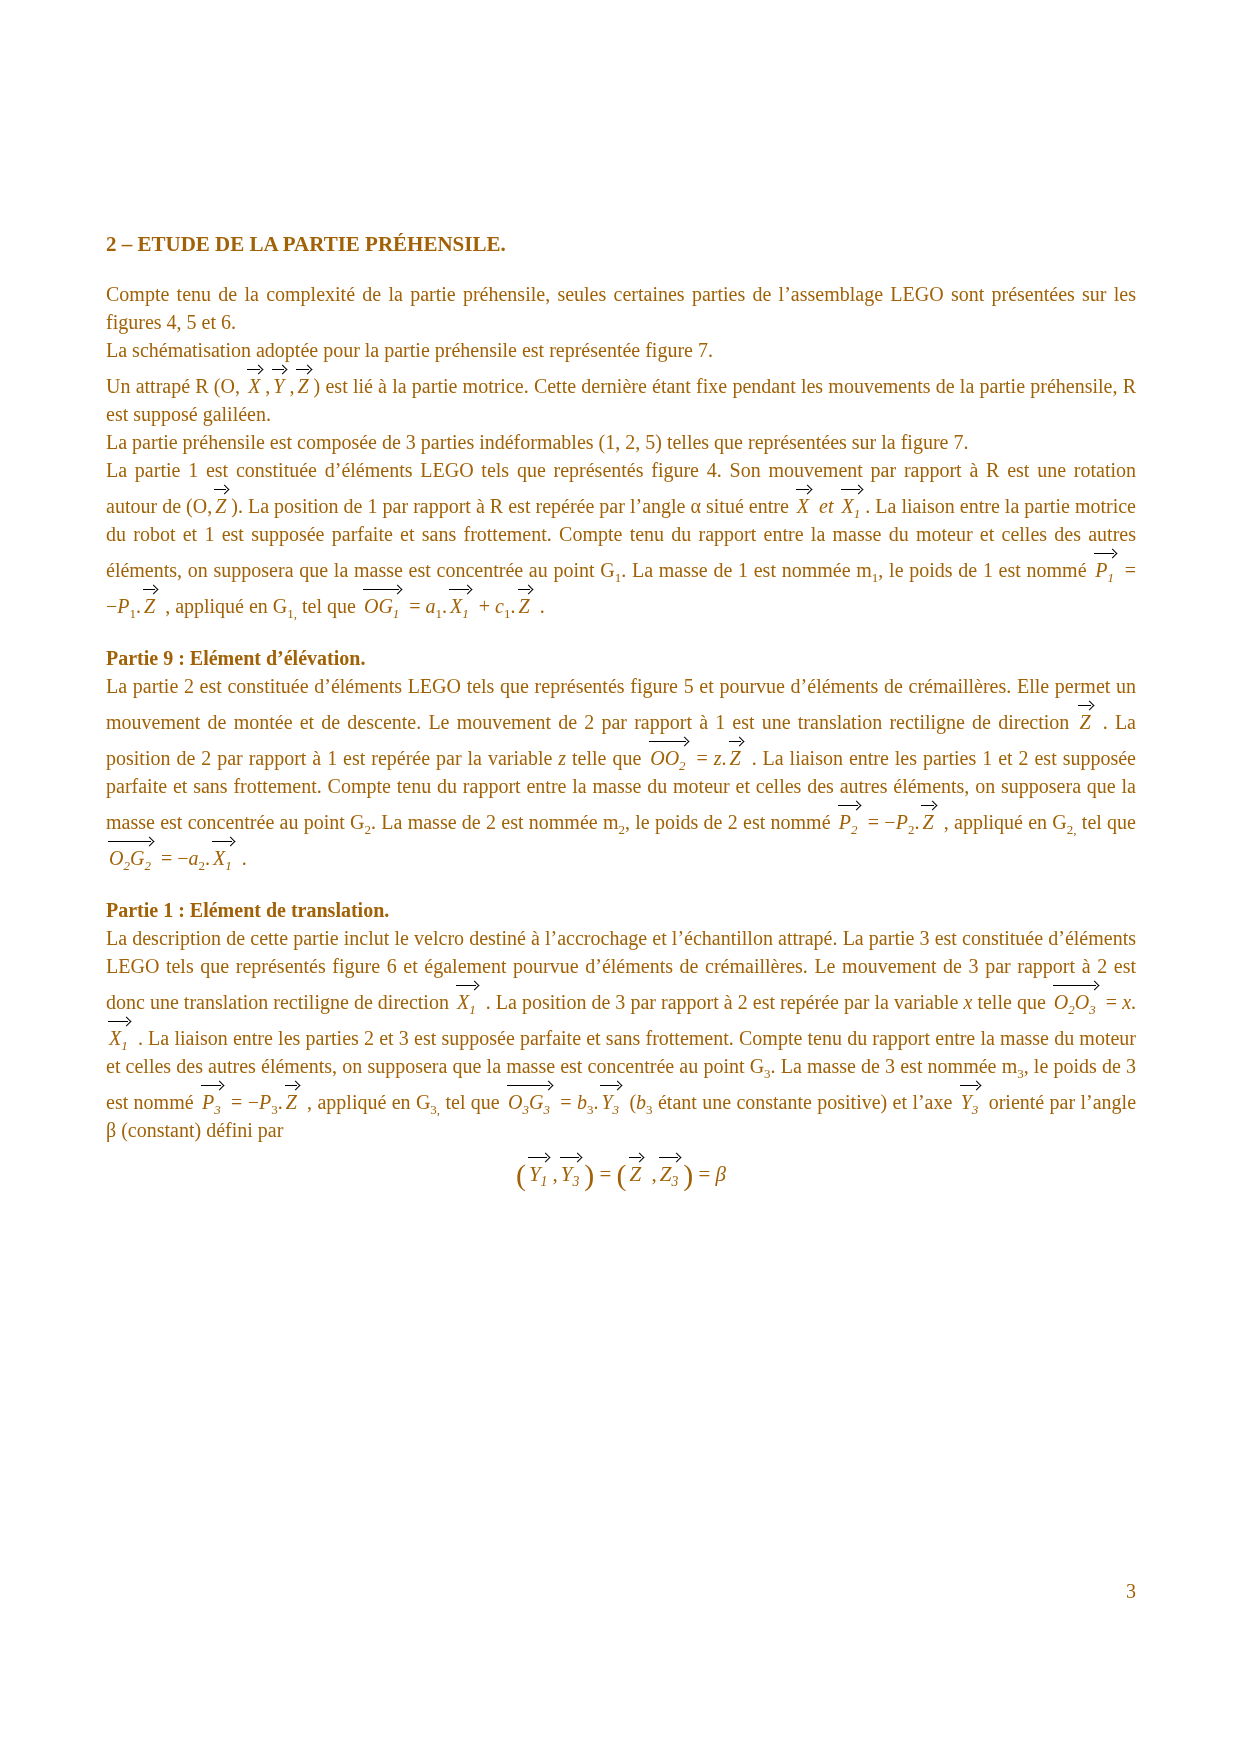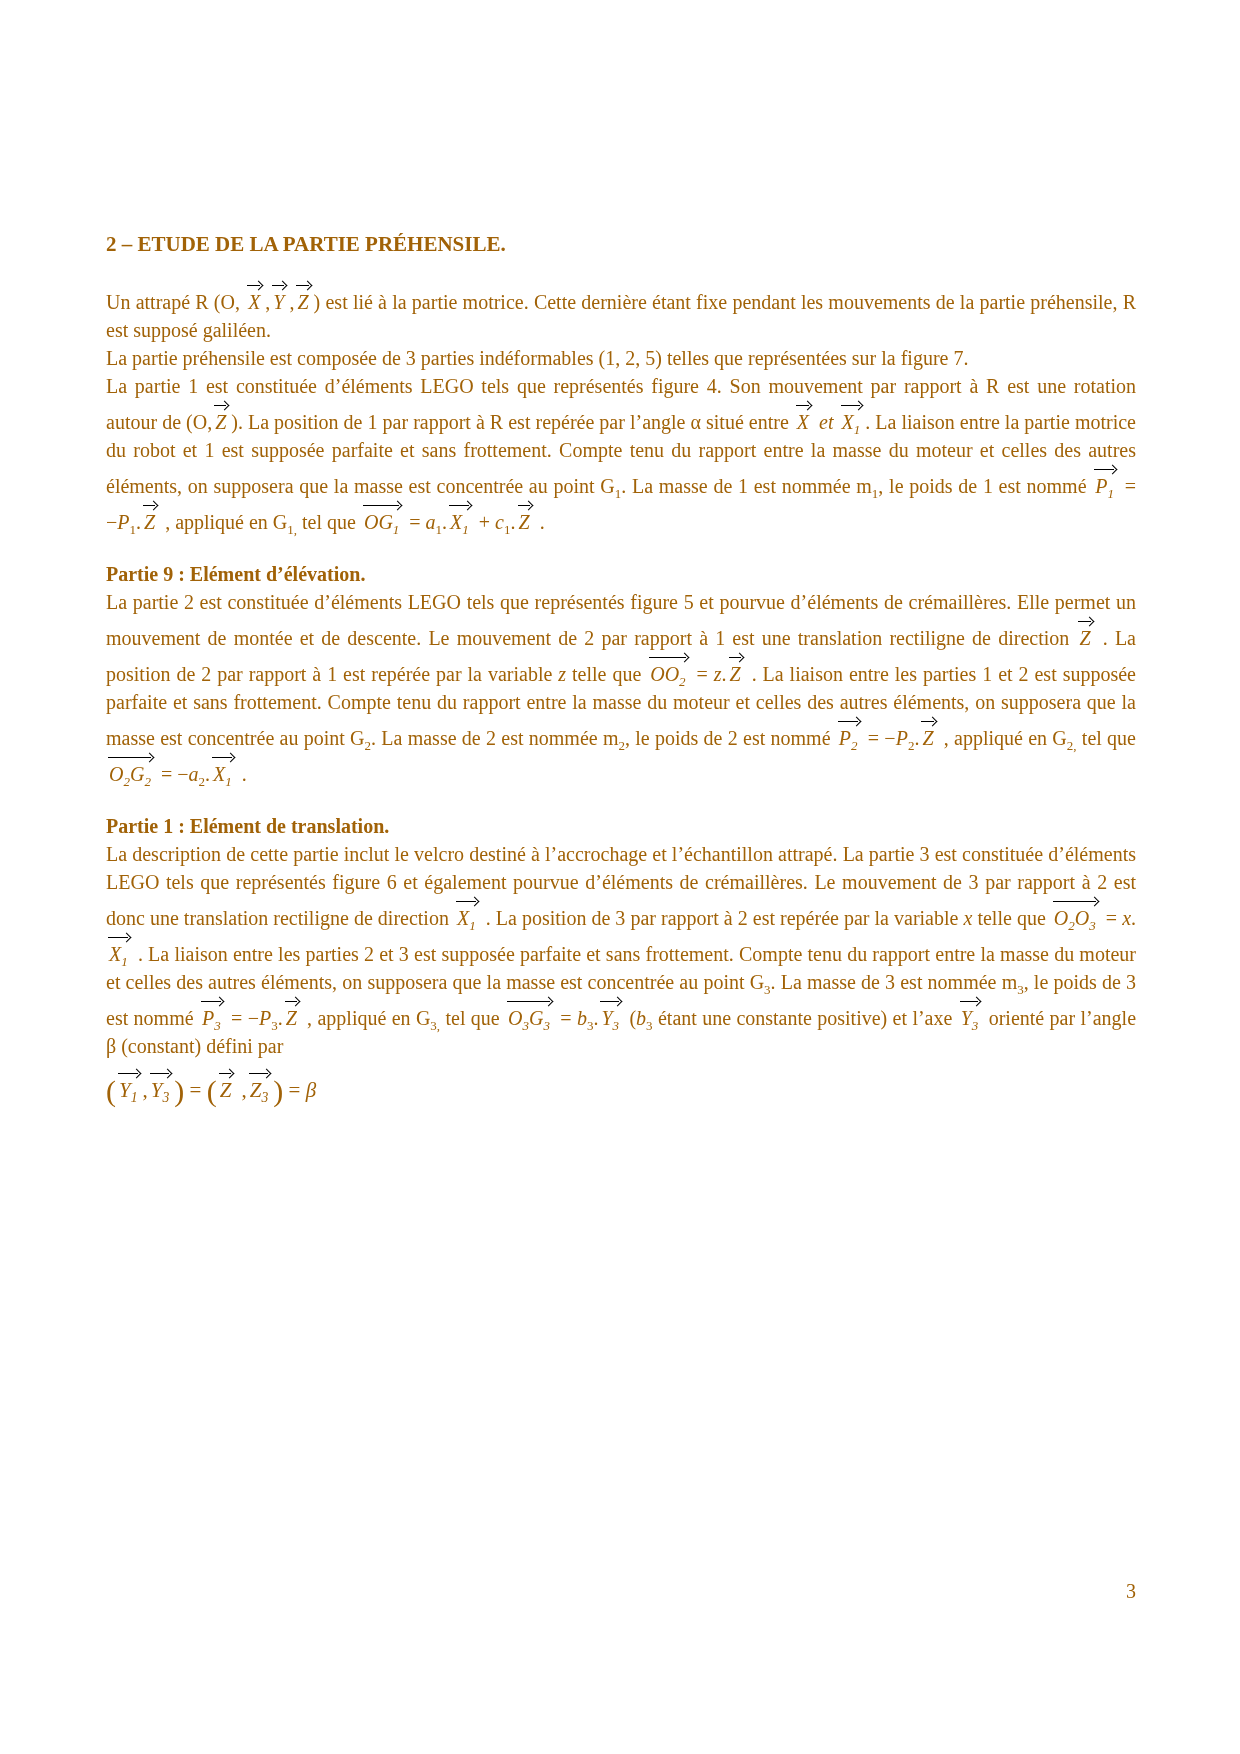--- a/index.html
+++ b/index.html
@@ -34,21 +34,21 @@
   .section-heading {
     font-size: 20px;
     font-weight: bold;
     line-height: 28px;
     margin: 24px 0 0 0;
   }
   .formula {
     margin: 8px 0 0 0;
     line-height: 30px;
     font-size: 21px;
-    text-align: left;
+    text-align: center;
   }
   .b { font-weight: normal; }
   .i { font-style: italic; }
   sub { font-size: 0.65em; line-height: 0; }
   .paren { font-size: 30px; vertical-align: -4px; }
   
   .vec {
     display: inline-block;
     position: relative;
     font-style: italic;
@@ -85,20 +85,22 @@
   }
 </style>
 </head>
 <body>
 
 <div class="page">
   <div class="content">
 
     <h1 class="title">2 – ETUDE DE LA PARTIE PRÉHENSILE.</h1>
 
+    <p class="para"><span>Compte tenu de la complexité de la partie préhensile, seules certaines parties de l’assemblage LEGO sont présentées sur les figures 4, 5 et 6.</span></p>
+    <p class="para"><span>La schématisation adoptée pour la partie préhensile est représentée figure 7.</span></p>
     <p class="para"><span>Un attrapé R (O, </span><span class="vec"><span class="arr"></span>X</span><span>,</span><span class="vec"><span class="arr"></span>Y</span><span>,</span><span class="vec"><span class="arr"></span>Z</span><span>) est lié à la partie motrice. Cette dernière étant fixe pendant les mouvements de la partie préhensile, R est supposé galiléen.</span></p>
     <p class="para"><span>La partie préhensile est composée de 3 parties indéformables (1, 2, 5) telles que représentées sur la figure 7.</span></p>
 
     <section class="section">
       <p class="para"><span>La partie 1 est constituée d’éléments LEGO tels que représentés figure 4. Son mouvement par rapport à R est une rotation autour de (O,</span><span class="vec"><span class="arr"></span>Z</span><span>). La position de 1 par rapport à R est repérée par l’angle α situé entre </span><span class="vec"><span class="arr"></span>X</span><span class="i"> et </span><span class="vec"><span class="arr"></span>X<sub>1</sub></span><span>. La liaison entre la partie motrice du robot et 1 est supposée parfaite et sans frottement. Compte tenu du rapport entre la masse du moteur et celles des autres éléments, on supposera que la masse est concentrée au point G</span><sub>1</sub><span>. La masse de 1 est nommée m</span><sub>1</sub><span>, le poids de 1 est nommé </span><span class="vec"><span class="arr"></span>P<sub>1</sub></span><span> = −</span><span class="i">P</span><sub>1</sub><span>.</span><span class="vec"><span class="arr"></span>Z</span><span> , appliqué en G</span><sub>1,</sub><span> tel que </span><span class="vec"><span class="arr"></span>OG<sub>1</sub></span><span> = </span><span class="i">a</span><sub>1</sub><span>.</span><span class="vec"><span class="arr"></span>X<sub>1</sub></span><span> + </span><span class="i">c</span><sub>1</sub><span>.</span><span class="vec"><span class="arr"></span>Z</span><span> .</span></p>
     </section>
 
     <section class="section">
       <h2 class="section-heading">Partie 9 : Elément d’élévation.</h2>
       <p class="para"><span>La partie 2 est constituée d’éléments LEGO tels que représentés figure 5 et pourvue d’éléments de crémaillères. Elle permet un mouvement de montée et de descente. Le mouvement de 2 par rapport à 1 est une translation rectiligne de direction </span><span class="vec"><span class="arr"></span>Z</span><span> . La position de 2 par rapport à 1 est repérée par la variable </span><span class="i">z</span><span> telle que </span><span class="vec"><span class="arr"></span>OO<sub>2</sub></span><span> = </span><span class="i">z</span><span>.</span><span class="vec"><span class="arr"></span>Z</span><span> . La liaison entre les parties 1 et 2 est supposée parfaite et sans frottement. Compte tenu du rapport entre la masse du moteur et celles des autres éléments, on supposera que la masse est concentrée au point G</span><sub>2</sub><span>. La masse de 2 est nommée m</span><sub>2</sub><span>, le poids de 2 est nommé </span><span class="vec"><span class="arr"></span>P<sub>2</sub></span><span> = −</span><span class="i">P</span><sub>2</sub><span>.</span><span class="vec"><span class="arr"></span>Z</span><span> , appliqué en G</span><sub>2,</sub><span> tel que </span><span class="vec"><span class="arr"></span>O<sub>2</sub>G<sub>2</sub></span><span> = −</span><span class="i">a</span><sub>2</sub><span>.</span><span class="vec"><span class="arr"></span>X<sub>1</sub></span><span> .</span></p>

